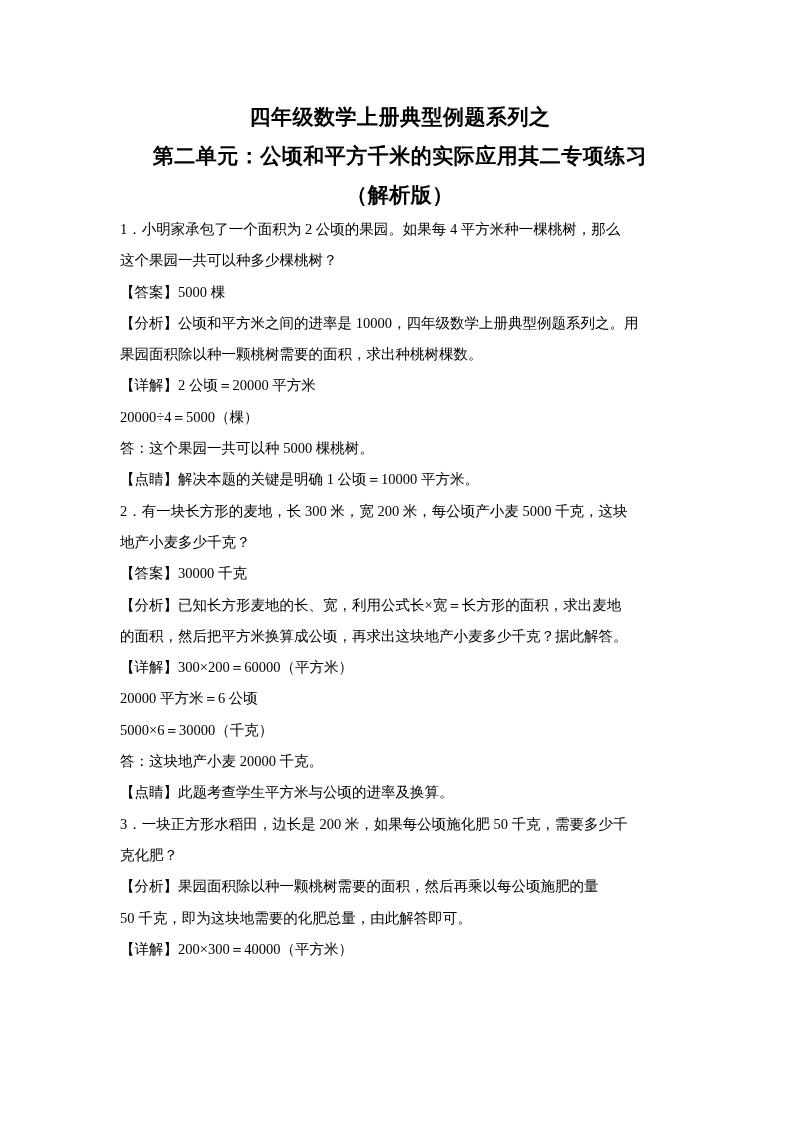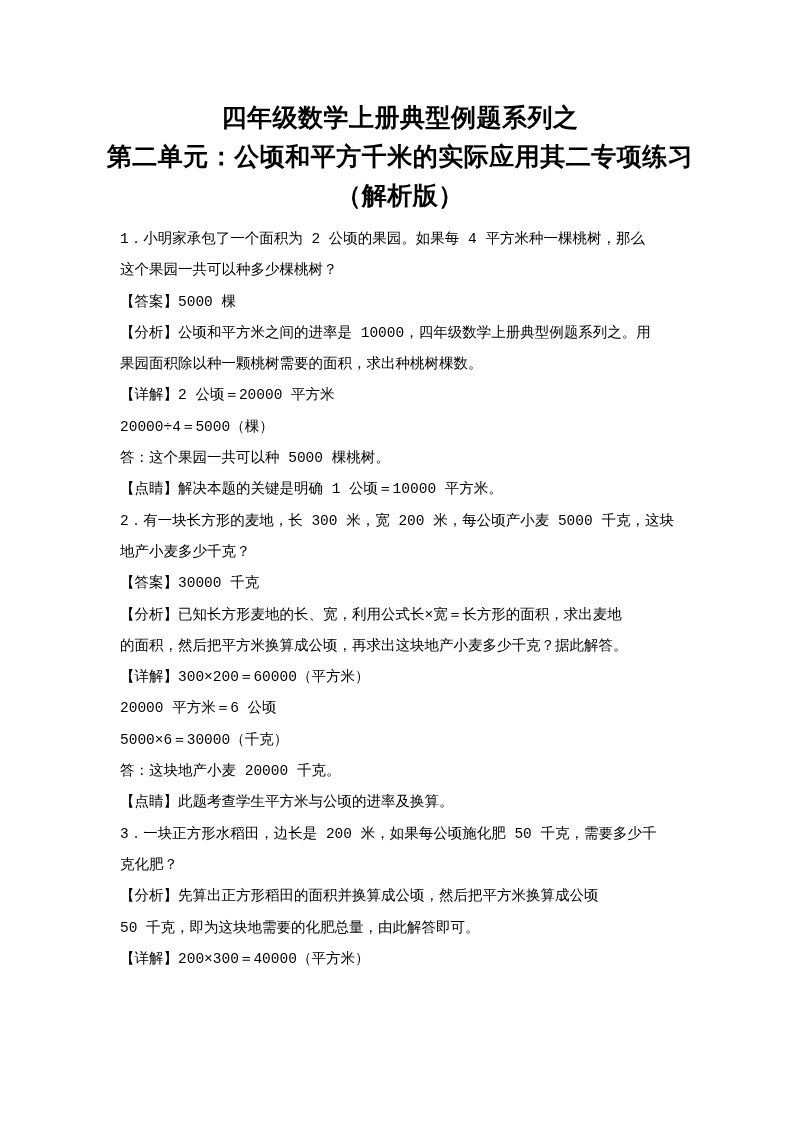--- a/index.html
+++ b/index.html
@@ -1,19 +1,19 @@
 <!DOCTYPE html>
 <html><head>
 <meta charset="utf-8">
 <style>
   html, body { margin: 0; padding: 0; background: #ffffff; }
   body { width: 793px; height: 1122px; position: relative; overflow: hidden; color: #000; }
-  .title { text-align: center; font-family: "DejaVu Sans", sans-serif; font-weight: bold; font-size: 25px; letter-spacing: 0.5px; line-height: 39px; margin: 0; }
+  .title { text-align: center; font-family: "DejaVu Sans", sans-serif; font-weight: bold; font-size: 21px; letter-spacing: 0.5px; line-height: 39px; margin: 0; }
   .titles { position: absolute; left: 100px; width: 600px; top: 98px; }
-  .body { position: absolute; left: 120px; top: 224px; width: 560px; font-family: Liberation Mono, monospace; font-size: 14.5px; line-height: 31.3px; }
+  .body { position: absolute; left: 120px; top: 214px; width: 560px; font-family: Liberation Serif, serif; font-size: 14.5px; line-height: 31.3px; }
   .line { margin: 0; white-space: nowrap; overflow: hidden; }
 </style>
 </head>
 <body>
 
 <div class="titles">
   <p class="title">四年级数学上册典型例题系列之</p>
   <p class="title">第二单元：公顷和平方千米的实际应用其二专项练习</p>
   <p class="title">（解析版）</p>
 </div>
@@ -38,17 +38,17 @@
     <p class="line">的面积，然后把平方米换算成公顷，再求出这块地产小麦多少千克？据此解答。</p>
     <p class="line">【详解】300×200＝60000（平方米）</p>
     <p class="line">20000 平方米＝6 公顷</p>
     <p class="line">5000×6＝30000（千克）</p>
     <p class="line">答：这块地产小麦 20000 千克。</p>
     <p class="line">【点睛】此题考查学生平方米与公顷的进率及换算。</p>
   </div>
   <div>
     <p class="line">3．一块正方形水稻田，边长是 200 米，如果每公顷施化肥 50 千克，需要多少千</p>
     <p class="line">克化肥？</p>
-    <p class="line">【分析】先算出正方形稻田的面积并换算成公顷，然后把平方米换算成公顷</p>
+    <p class="line">【分析】果园面积除以种一颗桃树需要的面积，然后再乘以每公顷施肥的量</p>
     <p class="line">50 千克，即为这块地需要的化肥总量，由此解答即可。</p>
     <p class="line">【详解】200×300＝40000（平方米）</p>
   </div>
 </div>
 
 </body></html>

